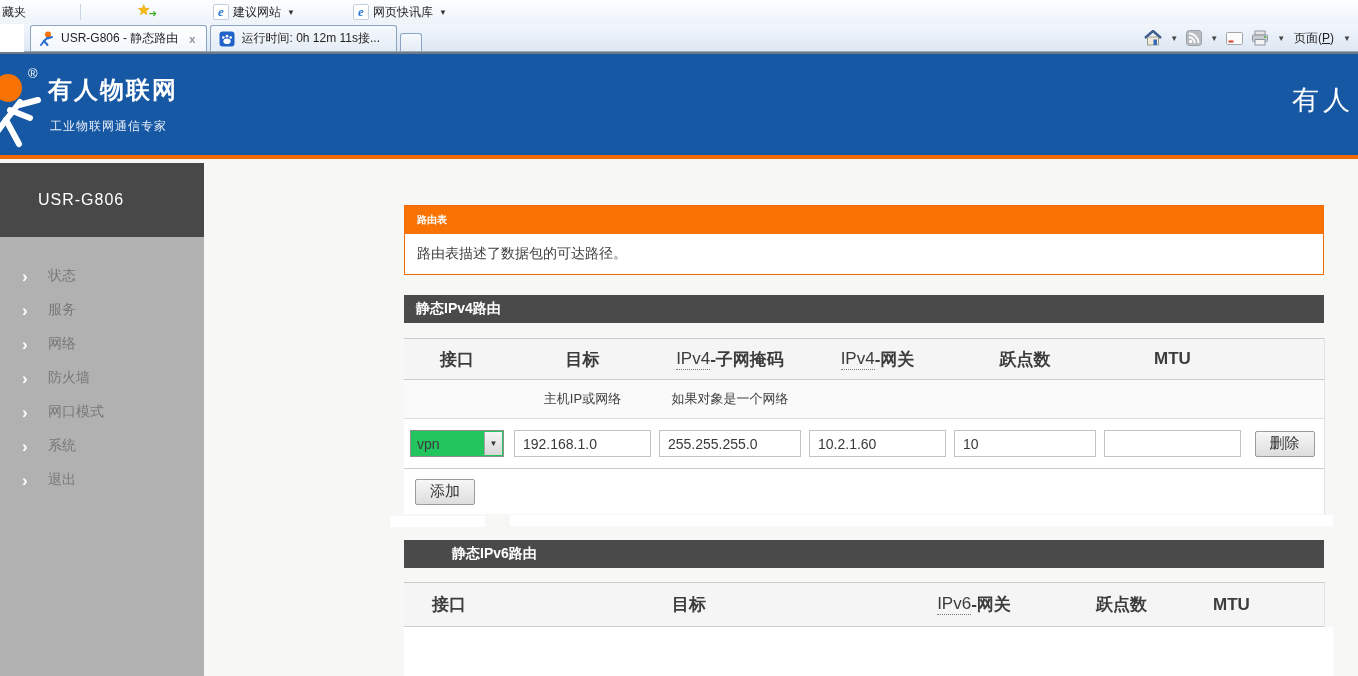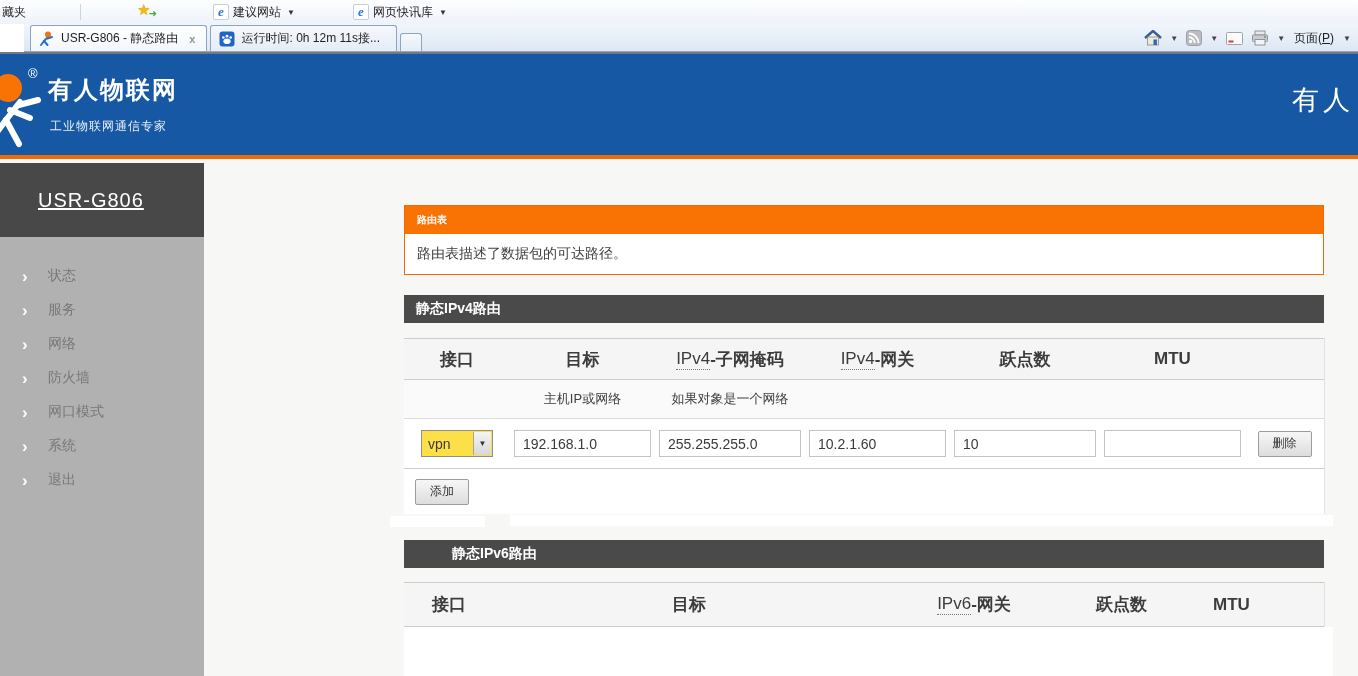--- a/index.html
+++ b/index.html
@@ -55,21 +55,21 @@
     font-weight:bold; letter-spacing:2px; }
   .brand-subtitle { position:absolute; left:50px; top:64px; color:#e8eef7; font-size:12px;
     letter-spacing:1px; }
   .brand-right { position:absolute; right:4px; top:28px; color:#fff; font-size:27px;
     letter-spacing:4px; white-space:nowrap; }
 
   
   .page-body { position:absolute; left:0; top:109px; width:1358px; height:515px; }
   .sidebar { position:absolute; left:0; top:0; width:204px; height:515px; background:#b1b1b1; }
   .sidebar-head { height:74px; background:#484848; display:flex; align-items:center; }
-  .sidebar-head .dev { color:#fff; font-size:20px; padding-left:38px; letter-spacing:1px;text-decoration:underline; }
+  .sidebar-head .dev { color:#fff; font-size:16px; padding-left:38px; letter-spacing:1px; }
   .menu { padding-top:22px; }
   .menu-item { display:flex; align-items:center; height:34px; padding-left:22px; cursor:pointer; }
   .menu-item .chev { color:#fdfdfd; font-size:17px; font-weight:bold; width:26px; line-height:1; }
   .menu-item .lbl { color:#787878; font-size:14px; }
 
   
   .content { position:absolute; left:0; top:0; width:1358px; height:515px; }
   .route-box { position:absolute; left:404px; top:42px; width:920px; height:70px;
     border:1px solid #f26a02; background:#fff; }
   .route-box .rb-head { height:28px; background:#f87204; color:#fff; font-size:10px;
@@ -90,28 +90,28 @@
   .hcell { display:flex; align-items:center; justify-content:center; font-size:17px; color:#3c3c3c; }
   .hcell .rest { font-weight:bold; }
   .hcell .abbr { border-bottom:1px dotted #777; }
   .hcell .abbr:empty { border-bottom:none; }
   .subrow { height:39px; background:#fafafa; border-bottom:1px solid #dddddd; }
   .scell { display:flex; align-items:center; justify-content:center; font-size:13px; color:#404040; }
   .irow { height:50px; background:#fff; border-bottom:1px solid #cccccc; }
   .icell { display:flex; align-items:center; justify-content:center; padding:0 4px; }
   .txt { width:100%; height:27px; border:1px solid #c3c3c3; font-size:14px; color:#3a3a3a;
     padding:0 8px; background:#fff; font-family:"Liberation Sans","DejaVu Sans",sans-serif; }
-  .sel { width:72px; height:27px; border:1px solid #8f8f8f; background:#fde047; display:flex;
+  .sel { width:94px; height:27px; border:1px solid #8f8f8f; background:#22c55e; display:flex;
     align-items:center; position:relative; font-size:14px; color:#3a3a3a; }
   .sel .sel-val { padding-left:6px; }
   .sel .sel-btn { position:absolute; right:1px; top:1px; bottom:1px; width:18px;
     background:linear-gradient(#f4f4f4,#d8d8d8); border-left:1px solid #a5a5a5;
     display:flex; align-items:center; justify-content:center; font-size:8px; color:#333; }
   .btn { height:26px; padding:0 14px; background:linear-gradient(#f7f7f7,#dddddd);
-    border:1px solid #9c9c9c; border-radius:2px; font-size:12px; color:#333;
+    border:1px solid #9c9c9c; border-radius:2px; font-size:15px; color:#333;
     font-family:"Liberation Sans","DejaVu Sans",sans-serif; }
   .addrow { height:45px; background:#fff; display:flex; align-items:center; padding-left:11px; }
 
   .strip { position:absolute; background:#fff; height:11px; }
   .strip1 { left:390px; top:353px; width:95px; }
   .strip2 { left:510px; top:352px; width:823px; }
 
   .tbl-v6 { top:419px; }
   .hrow6 { height:45px; background:#f5f5f5; border-top:1px solid #cccccc; border-bottom:1px solid #cccccc; }
   .v6-body { position:absolute; left:404px; top:464px; width:929px; height:60px; background:#fff; }

